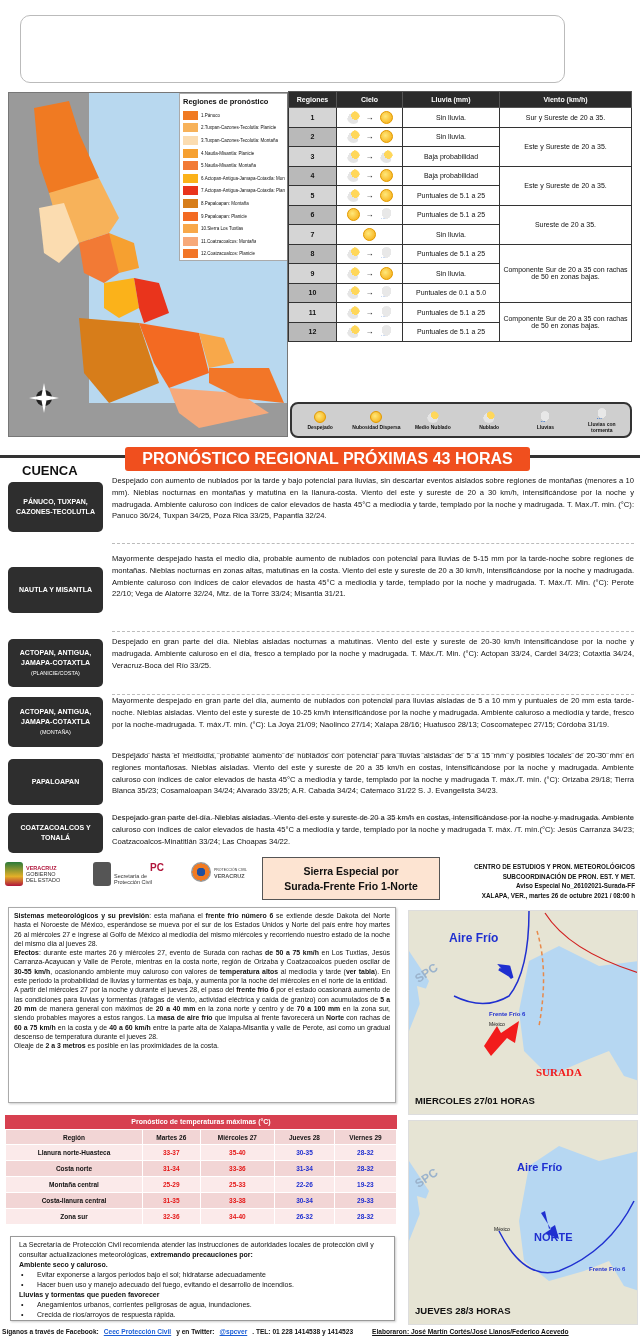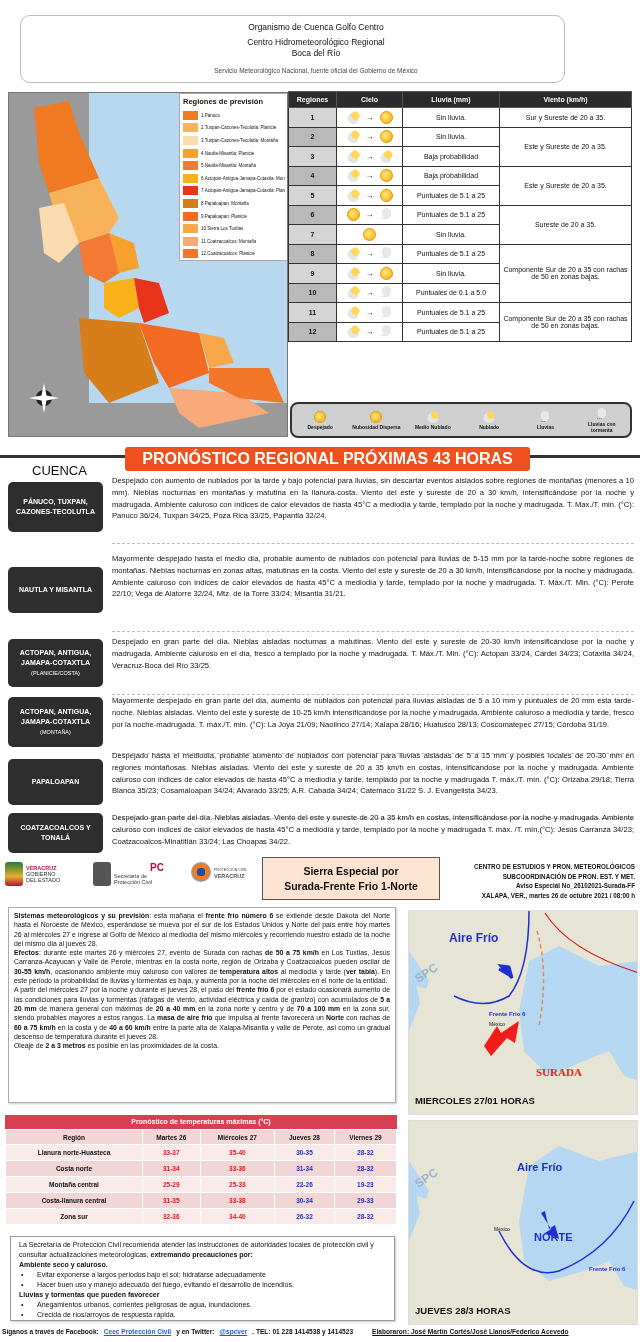--- a/index.html
+++ b/index.html
@@ -36,21 +36,21 @@
   .rainico { background: radial-gradient(ellipse at 50% 40%, #e8e8e8 0 50%, transparent 52%); }
   .rainico::after { content: "· · ·"; position: absolute; left: 1px; top: 7px; font-size: 6px; color: #4a7fd0; letter-spacing: -1px; }
   .arrow { font-size: 8px; }
 
   .sym-bar { position: absolute; left: 290px; top: 402px; width: 342px; height: 36px; background: #cfcfcf; border: 2px solid #333; border-radius: 8px; display: flex; justify-content: space-around; align-items: center; }
   .sym { display: flex; flex-direction: column; align-items: center; font-size: 5px; font-weight: bold; text-align: center; width: 50px; }
   .sym .ico { width: 12px; height: 12px; margin-bottom: 1px; }
 
   .sec-line { position: absolute; left: 0; top: 455px; width: 640px; height: 3px; background: #333; }
   .sec-title { position: absolute; left: 125px; top: 447px; width: 405px; height: 24px; background: #f04f1e; color: #fff; font-weight: bold; font-size: 16px; text-align: center; line-height: 24px; border-radius: 3px; }
-  .cuenca { position: absolute; left: 32px; top: 463px; font-weight: normal; font-size: 13px; }
+  .cuenca { position: absolute; left: 22px; top: 463px; font-weight: bold; font-size: 13px; }
 
   .region { position: absolute; left: 0; width: 640px; }
   .region .tag { position: absolute; left: 8px; width: 95px; background: #2e2e2e; color: #fff; border-radius: 5px; font-size: 7px; font-weight: bold; text-align: center; display: flex; flex-direction: column; justify-content: center; line-height: 10px; padding: 2px; }
   .region .tag small { font-size: 5.5px; font-weight: normal; }
   .region .txt { position: absolute; left: 112px; width: 522px; font-size: 7.6px; line-height: 11.8px; text-align: justify; font-family: "Liberation Sans Narrow", "Liberation Sans", sans-serif; }
   .region .sep { position: absolute; left: 112px; width: 522px; border-top: 1px dashed #bbb; }
 
   .logos-row { position: absolute; left: 5px; top: 858px; width: 260px; height: 40px; }
   .logo-item { position: absolute; top: 4px; display: flex; align-items: center; gap: 3px; }
   .shield { width: 18px; height: 24px; border-radius: 3px; }
@@ -80,26 +80,20 @@
   .footer .elab { text-decoration: underline; margin-left: 14px; }
 
   .wx-map { position: absolute; left: 408px; width: 230px; height: 205px; background: #b6d7f2; overflow: hidden; border: 1px solid #ddd; }
   .wx-map .lbl { position: absolute; font-weight: bold; }
   .wx-map .caption { position: absolute; left: 6px; bottom: 8px; font-size: 9.5px; font-weight: bold; color: #111; }
 </style>
 </head>
 <body>
 
 <div class="header">
-  <div class="hdr-lines">
-    <div class="l1">Organismo de Cuenca Golfo Centro</div>
-    <div>Centro Hidrometeorológico Regional</div>
-    <div>Boca del Río</div>
-    <div class="l4">Servicio Meteorológico Nacional, fuente oficial del Gobierno de México</div>
-  </div>
 </div>
 
 <div class="map-left">
   <div class="sea"></div>
   <svg width="280" height="345" viewBox="0 0 280 345">
     <path d="M25 15 L60 8 L70 40 L90 85 L70 95 L40 100 L30 70Z" fill="#f07a22"></path>
     <path d="M40 100 L90 85 L110 125 L100 140 L70 150 L50 135Z" fill="#f7b25a"></path>
     <path d="M30 115 L55 110 L70 150 L50 170 L35 160Z" fill="#fbdcb0"></path>
     <path d="M100 140 L125 150 L130 175 L110 180 L90 165Z" fill="#f6a030"></path>
     <path d="M70 150 L100 140 L110 180 L95 190 L75 180Z" fill="#f27a35"></path>
@@ -109,21 +103,21 @@
     <path d="M130 230 L190 240 L200 280 L160 295 L145 270Z" fill="#f36a22"></path>
     <path d="M190 240 L215 245 L225 270 L200 275Z" fill="#f8a84a"></path>
     <path d="M160 295 L230 300 L260 320 L190 335 L170 320Z" fill="#f7a97a"></path>
     <path d="M200 275 L260 275 L275 310 L230 305 L200 290Z" fill="#f27628"></path>
     <g>
       <circle cx="35" cy="305" r="8" fill="#222"></circle>
       <path d="M35 290 L38 305 L35 320 L32 305Z M20 305 L35 302 L50 305 L35 308Z" fill="#fff"></path>
     </g>
   </svg>
   <div class="legend-box">
-    <div class="legend-title">Regiones de previsión</div>
+    <div class="legend-title">Regiones de pronóstico</div>
     <div id="legend-items">
         <div class="legend-row">
           <span class="legend-sw" style="background:#f07a22"></span>
           <span class="legend-lbl">1.Pánuco</span>
         </div>
         <div class="legend-row">
           <span class="legend-sw" style="background:#f7b25a"></span>
           <span class="legend-lbl">2.Tuxpan-Cazones-Tecolutla: Planicie</span>
         </div>
         <div class="legend-row">

